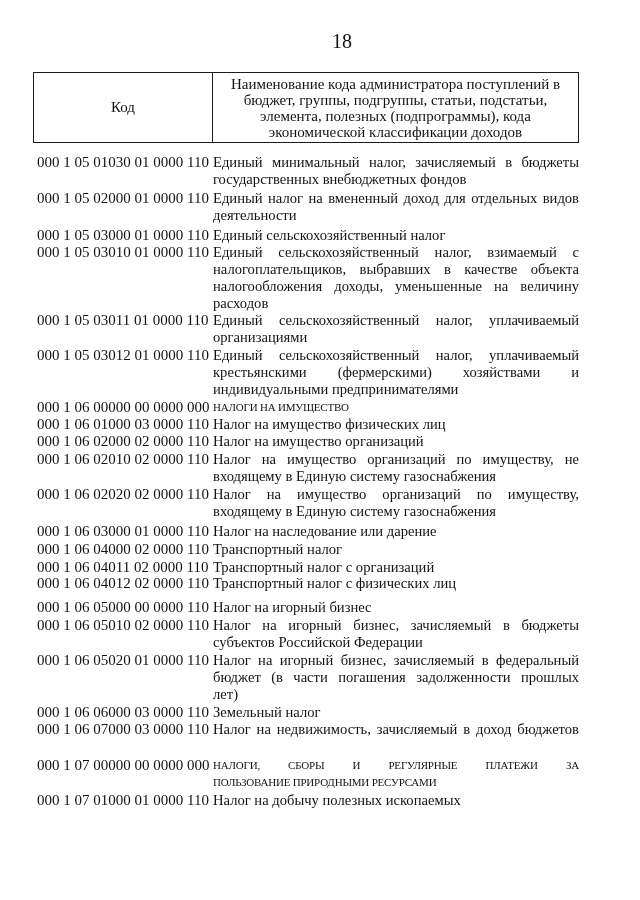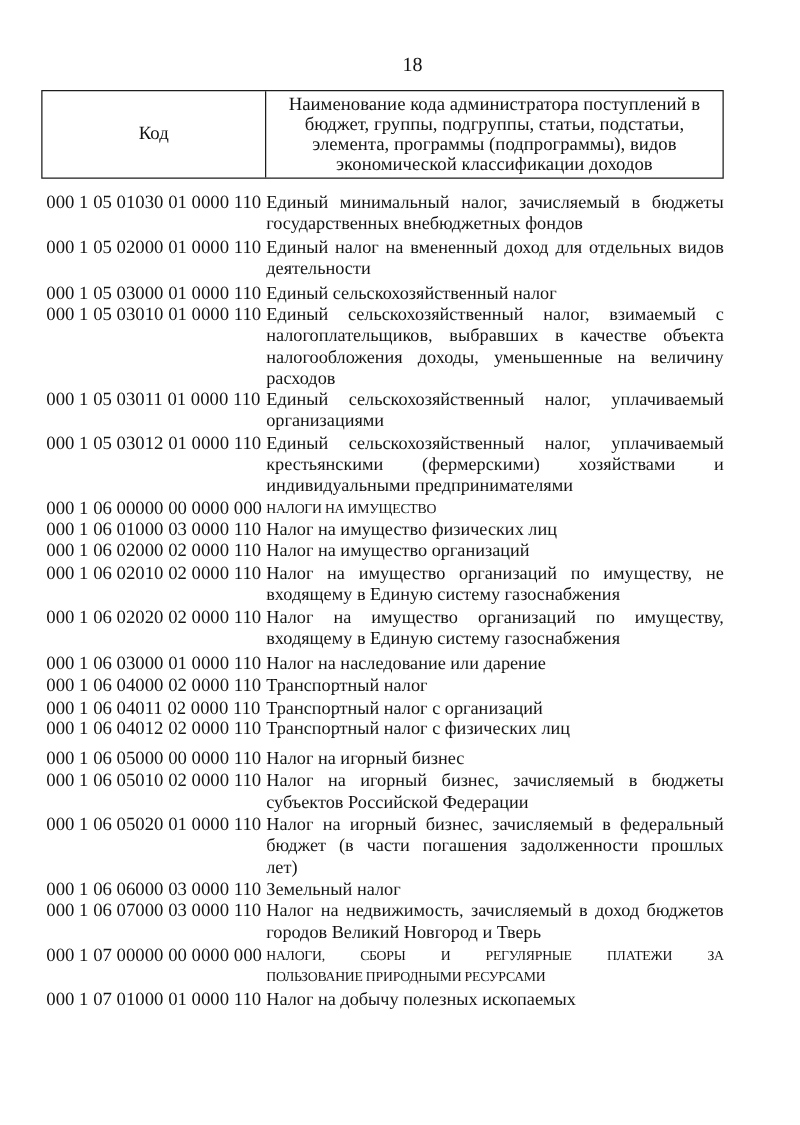--- a/index.html
+++ b/index.html
@@ -8,24 +8,24 @@
       width: 640px;
       height: 900px;
       background: #ffffff;
       color: #131313;
       font-family: "Liberation Serif", "DejaVu Serif", serif;
       overflow: hidden;
     }
     .page-number {
       position: absolute;
       left: 322px;
-      top: 44px;
+      top: 32px;
       width: 40px;
-      text-align: left;
-      font-size: 16px;
+      text-align: center;
+      font-size: 20px;
       line-height: 18px;
     }
     .hdr {
       position: absolute;
       left: 33px;
       top: 72px;
       width: 546px;
       height: 71px;
       box-sizing: border-box;
       border: 1.5px solid #1c1c1c;
@@ -93,21 +93,21 @@
 <div class="page">
   <div class="page-number">18</div>
 
   <div class="hdr">
     <div class="hdr-code">
       <span>Код</span>
     </div>
     <div class="hdr-name">
       <div>Наименование кода администратора поступлений в</div>
       <div>бюджет, группы, подгруппы, статьи, подстатьи,</div>
-      <div>элемента, программы (подпрограммы), видов</div>
+      <div>элемента, полезных (подпрограммы), кода</div>
       <div>экономической классификации доходов</div>
     </div>
   </div>
 
   <div id="rows">
       <div class="row" style="top: 154px;">
         <div class="code">000 1 05 01030 01 0000 110</div>
         <div class="desc">
           <div class="line just">Единый минимальный налог, зачисляемый в бюджеты</div>
           <div class="line">государственных внебюджетных фондов</div>
@@ -230,21 +230,20 @@
       <div class="row" style="top: 704px;">
         <div class="code">000 1 06 06000 03 0000 110</div>
         <div class="desc">
           <div class="line">Земельный налог</div>
         </div>
       </div>
       <div class="row" style="top: 721px;">
         <div class="code">000 1 06 07000 03 0000 110</div>
         <div class="desc">
           <div class="line just">Налог на недвижимость, зачисляемый в доход бюджетов</div>
-          <div class="line">городов Великий Новгород и Тверь</div>
         </div>
       </div>
       <div class="row section" style="top: 757px;">
         <div class="code">000 1 07 00000 00 0000 000</div>
         <div class="desc">
           <div class="line just">НАЛОГИ, СБОРЫ И РЕГУЛЯРНЫЕ ПЛАТЕЖИ ЗА</div>
           <div class="line">ПОЛЬЗОВАНИЕ ПРИРОДНЫМИ РЕСУРСАМИ</div>
         </div>
       </div>
       <div class="row" style="top: 792px;">

